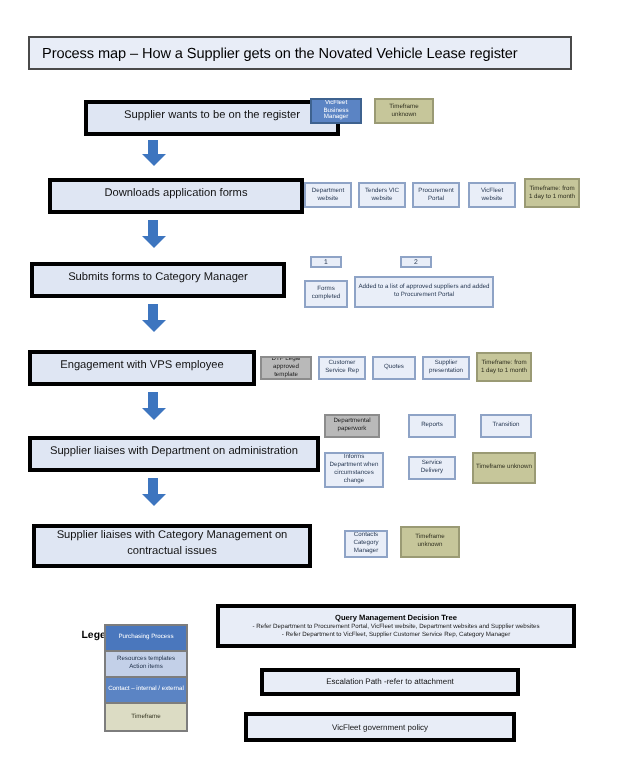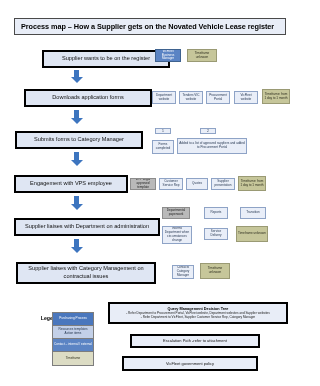--- a/index.html
+++ b/index.html
@@ -25,21 +25,21 @@
     height: 17px;
     box-sizing: border-box;
     background: #e8edf7;
     border: 1px solid #4a4a4a;
     display: flex;
     align-items: center;
     padding-left: 6px;
   }
   .title-bar .title-text {
     font-size: 7.3px;
-    font-weight: bold;
+    font-weight: normal;
     letter-spacing: -0.05px;
     white-space: nowrap;
     color: #000;
   }
 
   
   .proc {
     position: absolute;
     box-sizing: border-box;
     background: #dfe6f3;

